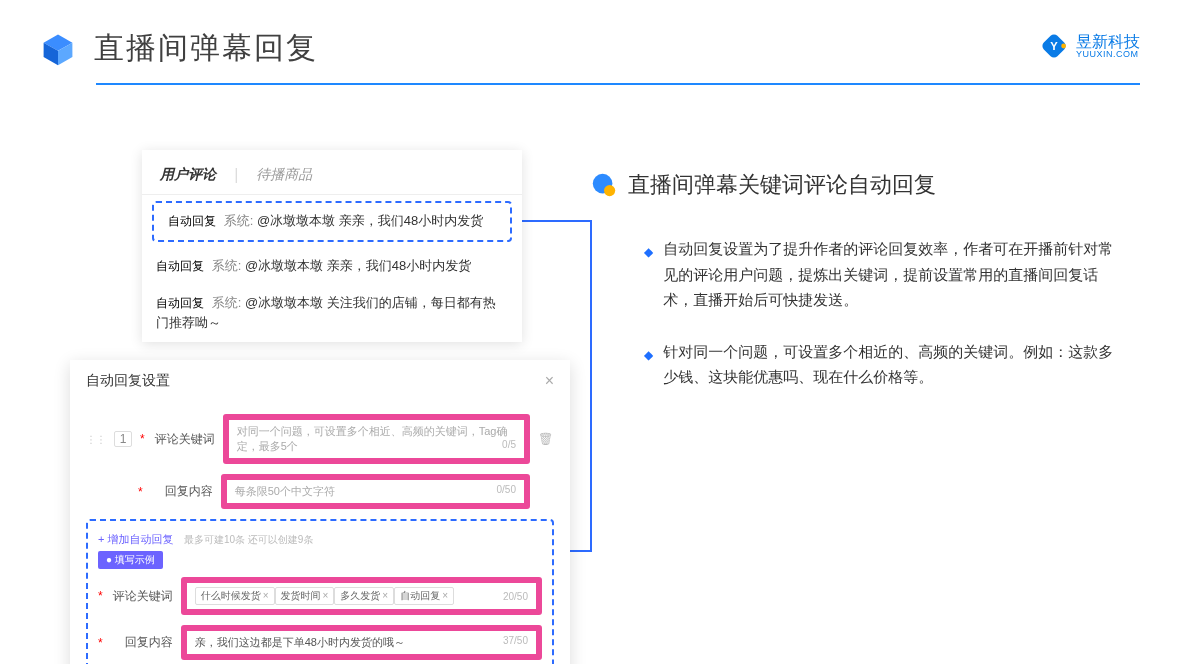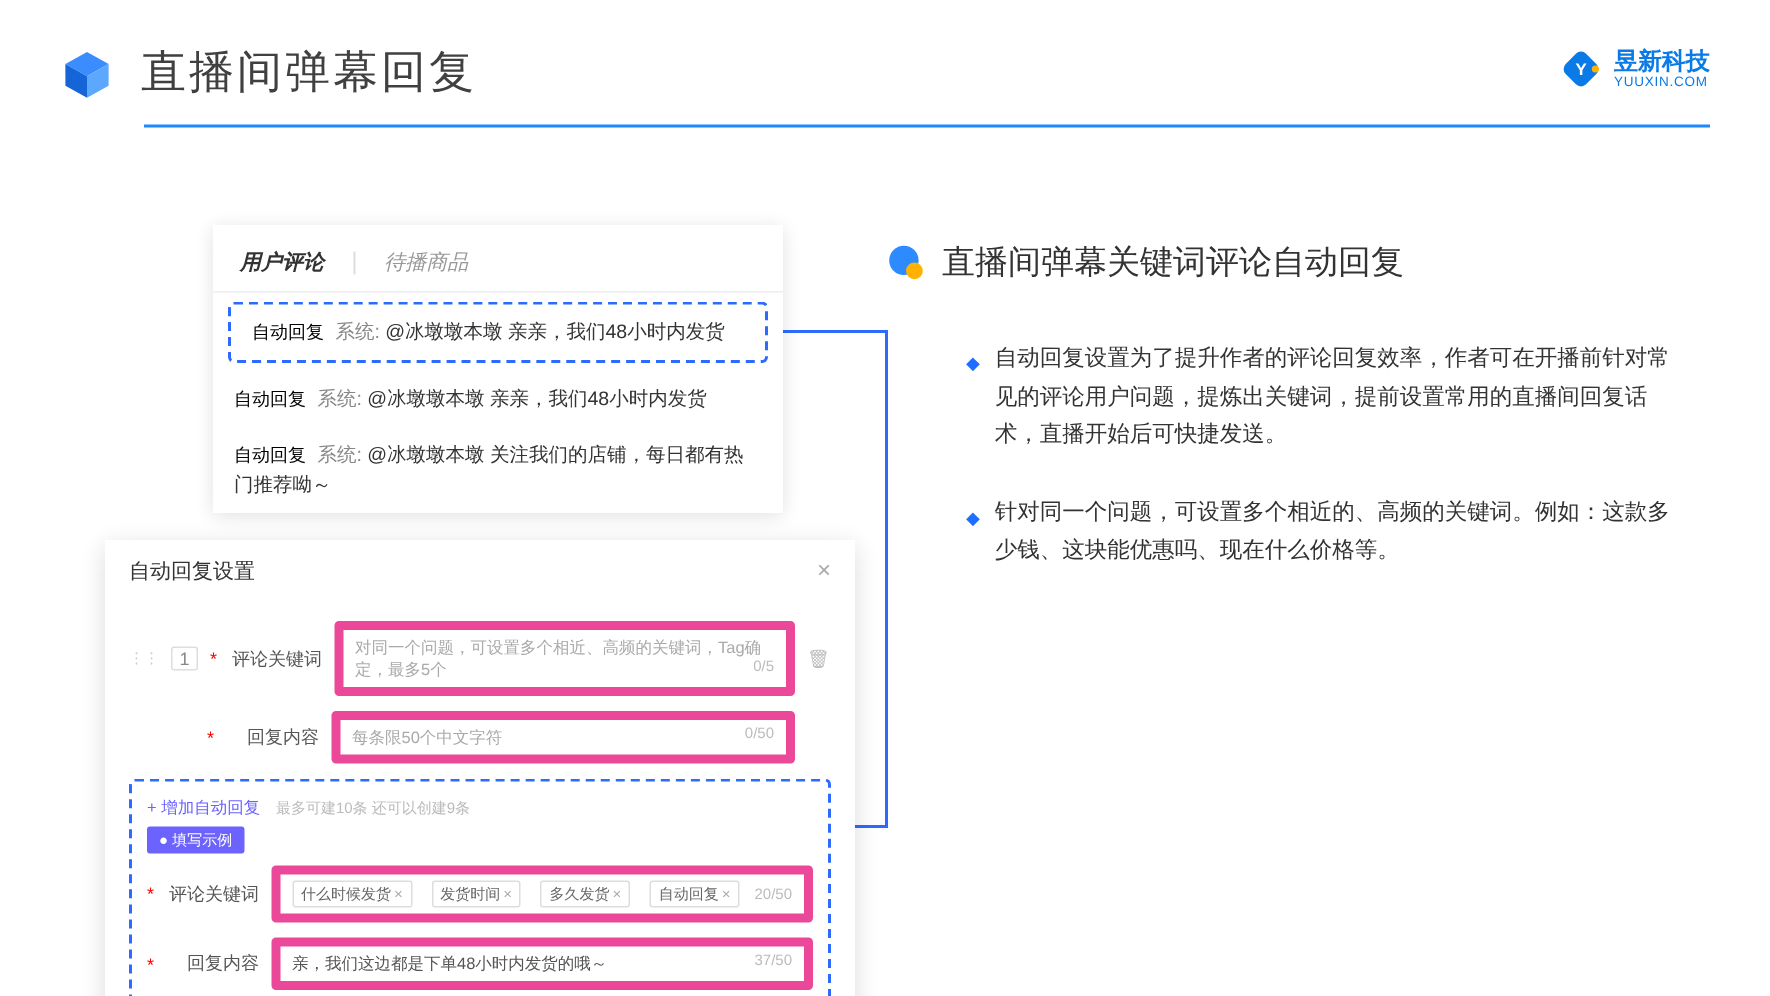--- a/index.html
+++ b/index.html
@@ -5,21 +5,21 @@
 *{margin:0;padding:0;box-sizing:border-box;}
 body{width:1180px;height:664px;background:#fff;font-family:"Microsoft YaHei","PingFang SC",sans-serif;position:relative;overflow:hidden;}
 
 
 .header{display:flex;align-items:center;padding:28px 40px 10px 40px;}
 .cube-icon{width:36px;height:36px;margin-right:18px;}
 .page-title{font-size:30px;color:#404040;font-weight:500;letter-spacing:2px;}
 .brand{position:absolute;right:40px;top:30px;display:flex;align-items:center;}
 .brand-icon{width:32px;height:32px;margin-right:6px;}
 .brand-text{display:flex;flex-direction:column;line-height:1;}
-.brand-cn{color:#0a7be6;font-size:16px;font-weight:bold;}
+.brand-cn{color:#0a7be6;font-size:16px;font-weight:normal;}
 .brand-en{color:#0a7be6;font-size:9px;letter-spacing:0.5px;}
 .hr{height:2px;background:#1e88ff;margin:4px 40px 0 96px;}
 
 
 .left{position:absolute;left:70px;top:150px;}
 .card-comments{position:absolute;left:72px;top:0;width:380px;background:#fff;box-shadow:0 2px 12px rgba(0,0,0,0.12);z-index:2;}
 .tabs{display:flex;padding:16px 18px 4px 18px;gap:18px;border-bottom:1px solid #eee;font-style:italic;}
 .tab{font-size:14px;color:#999;padding-bottom:6px;}
 .tab.active{color:#333;font-weight:bold;}
 .divider-v{color:#ddd;}
@@ -37,32 +37,32 @@
 .idx{width:18px;font-size:12px;color:#888;border:1px solid #ddd;text-align:center;border-radius:2px;}
 .req{color:red;margin-right:2px;}
 .lbl{width:60px;color:#555;text-align:right;font-size:12px;}
 .inp{flex:1;border:6px solid #ec4899;border-radius:3px;padding:4px 8px;font-size:11px;color:#aaa;background:#fff;position:relative;}
 .counter{color:#bbb;font-size:10px;float:right;}
 .trash{width:16px;color:#bbb;}
 .example-box{border:2px dashed #2d6bff;border-radius:4px;padding:8px 10px 12px 10px;margin-top:8px;}
 .add-link{color:#6c63ff;font-size:11px;}
 .hint{color:#bbb;font-size:10px;margin-left:6px;}
 .pill{display:inline-block;background:#6c63ff;color:#fff;font-size:10px;padding:2px 8px;border-radius:2px;margin:4px 0;}
-.chips{display:inline-flex;flex-wrap:wrap;gap:13px;}
+.chips{display:inline-flex;flex-wrap:wrap;gap:0;}
 .chip{border:1px solid #ddd;border-radius:2px;font-size:10px;padding:1px 5px;color:#666;}
 .chip .x{color:#aaa;margin-left:2px;}
 
 
 .conn-v{position:absolute;left:452px;top:70px;width:70px;height:330px;z-index:1;}
 .conn-v::before{content:"";position:absolute;left:0;top:0;width:70px;height:2px;background:#2d6bff;}
 .conn-v::after{content:"";position:absolute;right:0;top:0;width:2px;height:330px;background:#2d6bff;}
 .conn-h{position:absolute;left:500px;top:400px;width:22px;height:2px;background:#2d6bff;z-index:1;}
 
 
-.right{position:absolute;left:590px;top:160px;width:530px;}
+.right{position:absolute;left:590px;top:170px;width:530px;}
 .sec-title{display:flex;align-items:center;gap:10px;margin-bottom:36px;}
 .dot-icon{width:28px;height:28px;}
 .sec-title-text{font-size:22px;color:#333;font-weight:500;}
 .bullet{display:flex;gap:10px;font-size:15px;color:#333;line-height:1.7;margin-bottom:26px;padding-left:54px;}
 .diamond{color:#1e6fff;font-size:12px;margin-top:6px;}
 </style>
 </head>
 <body>
 
 <div class="header">

